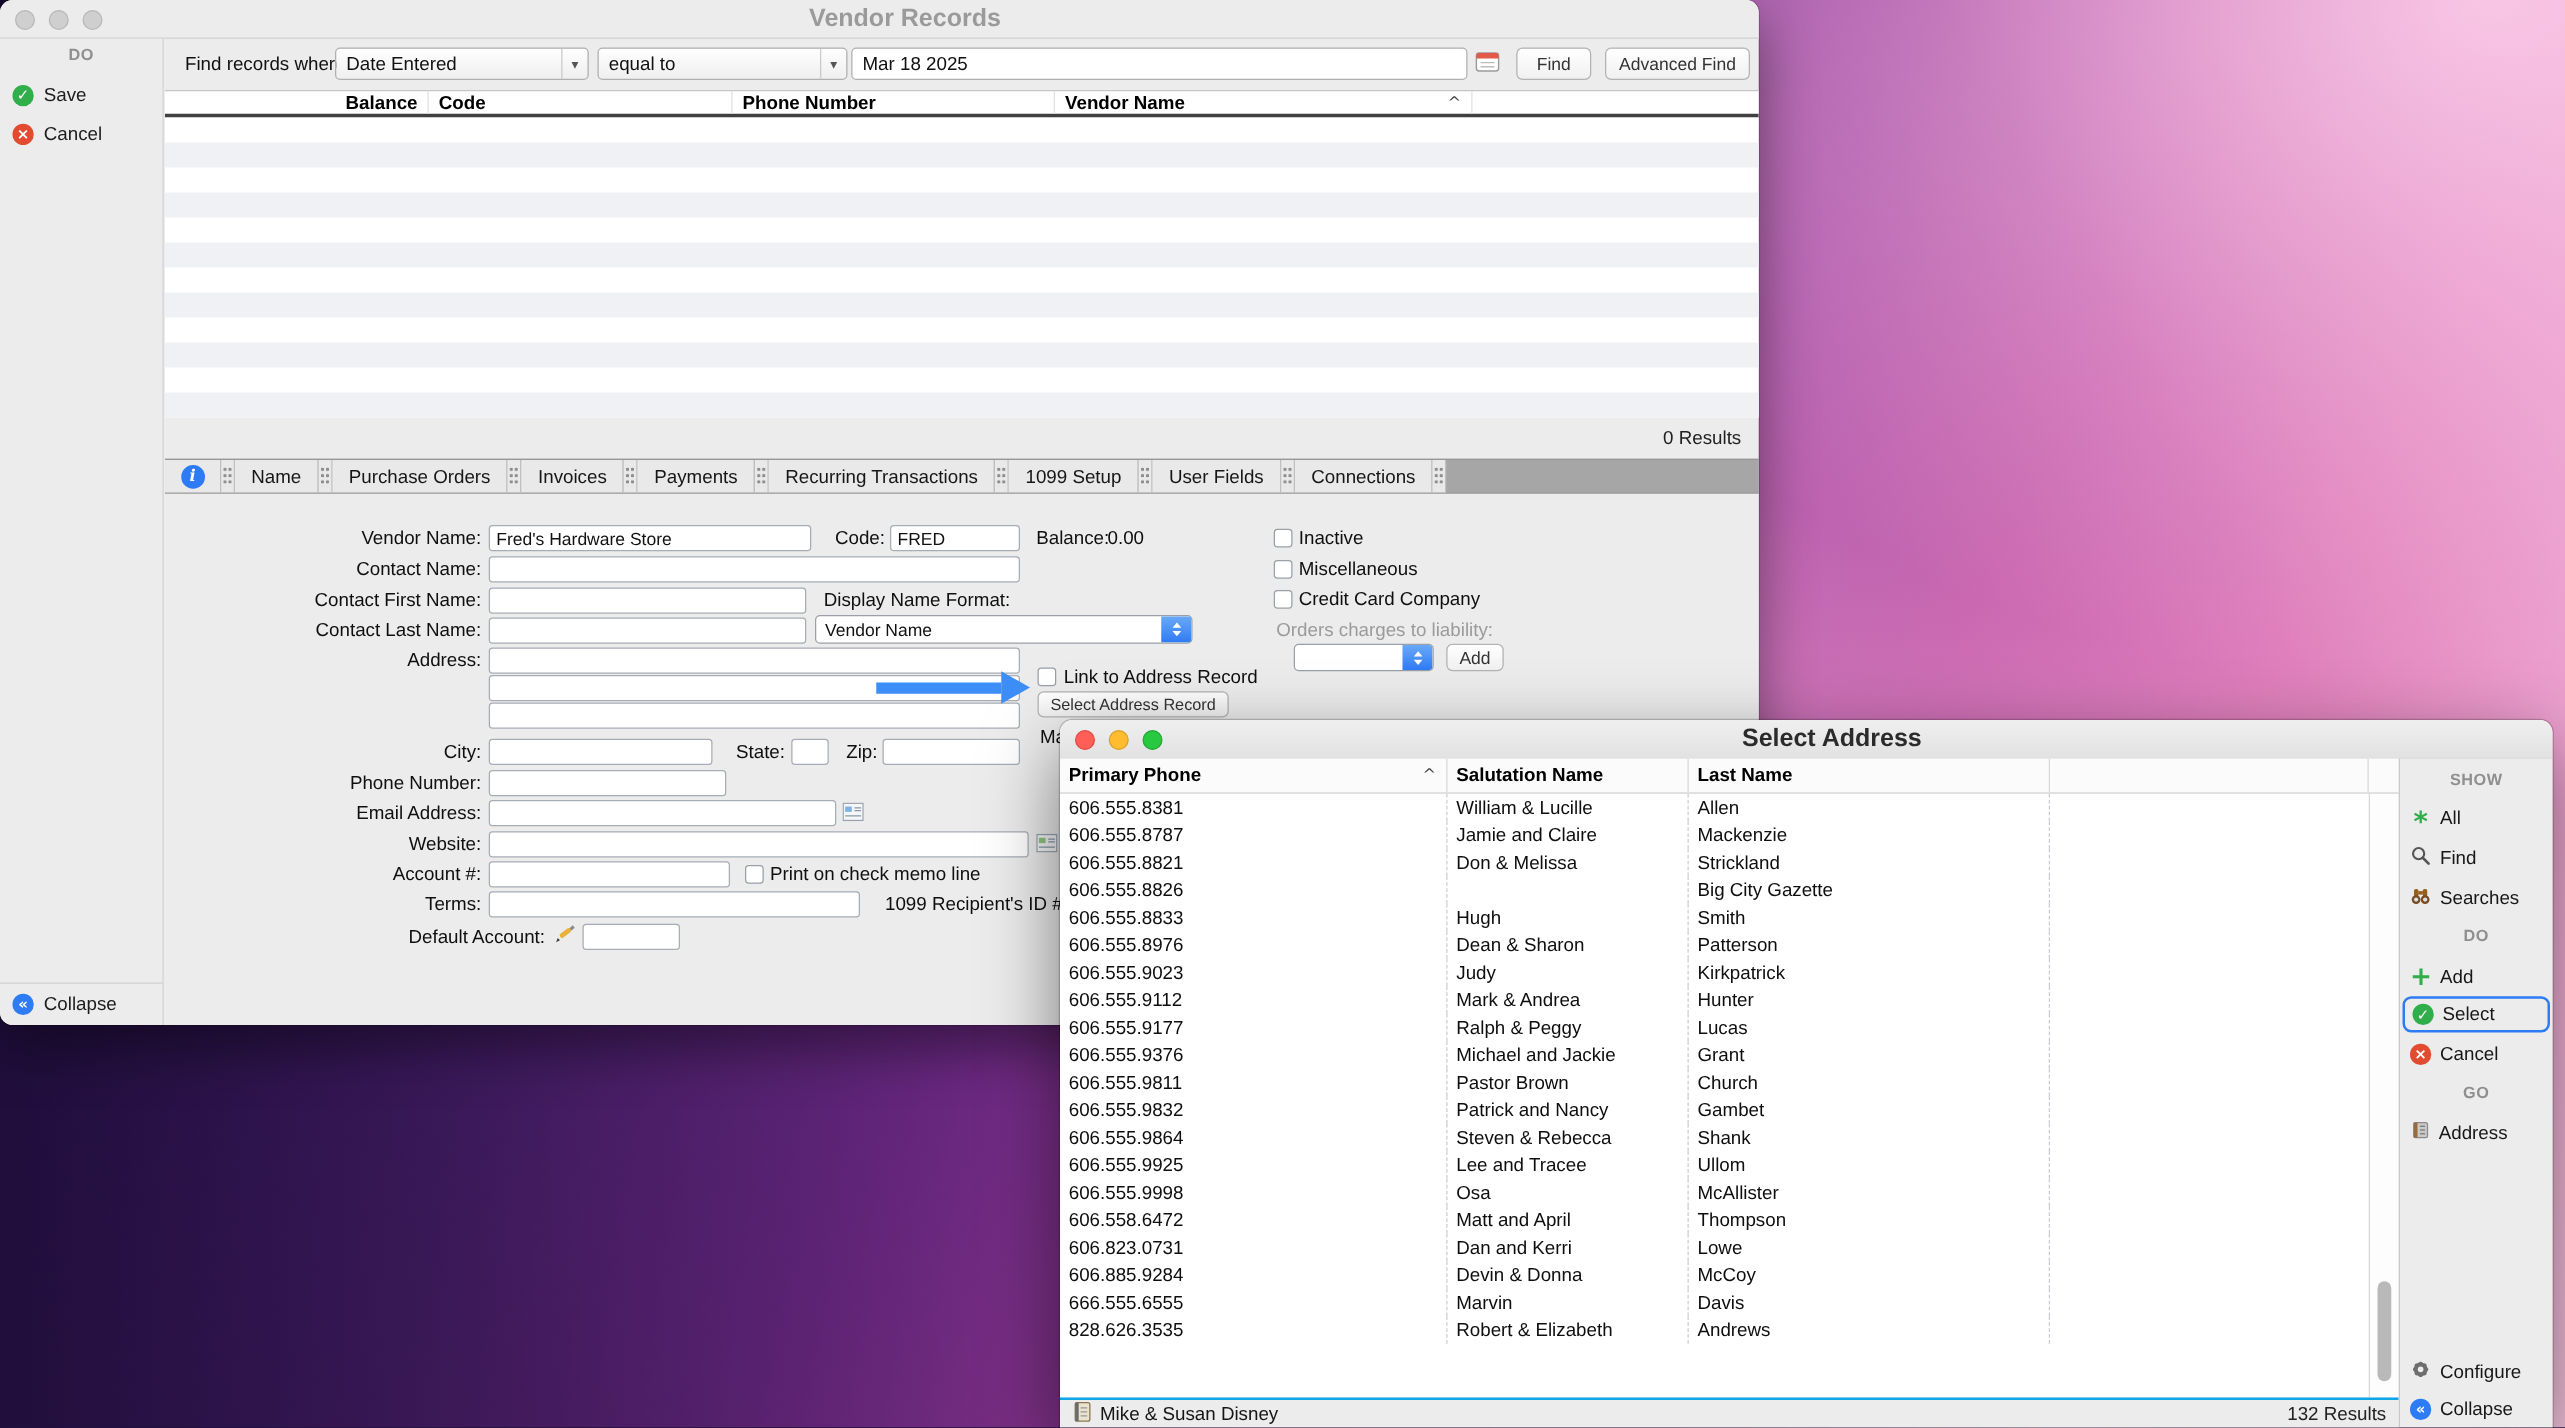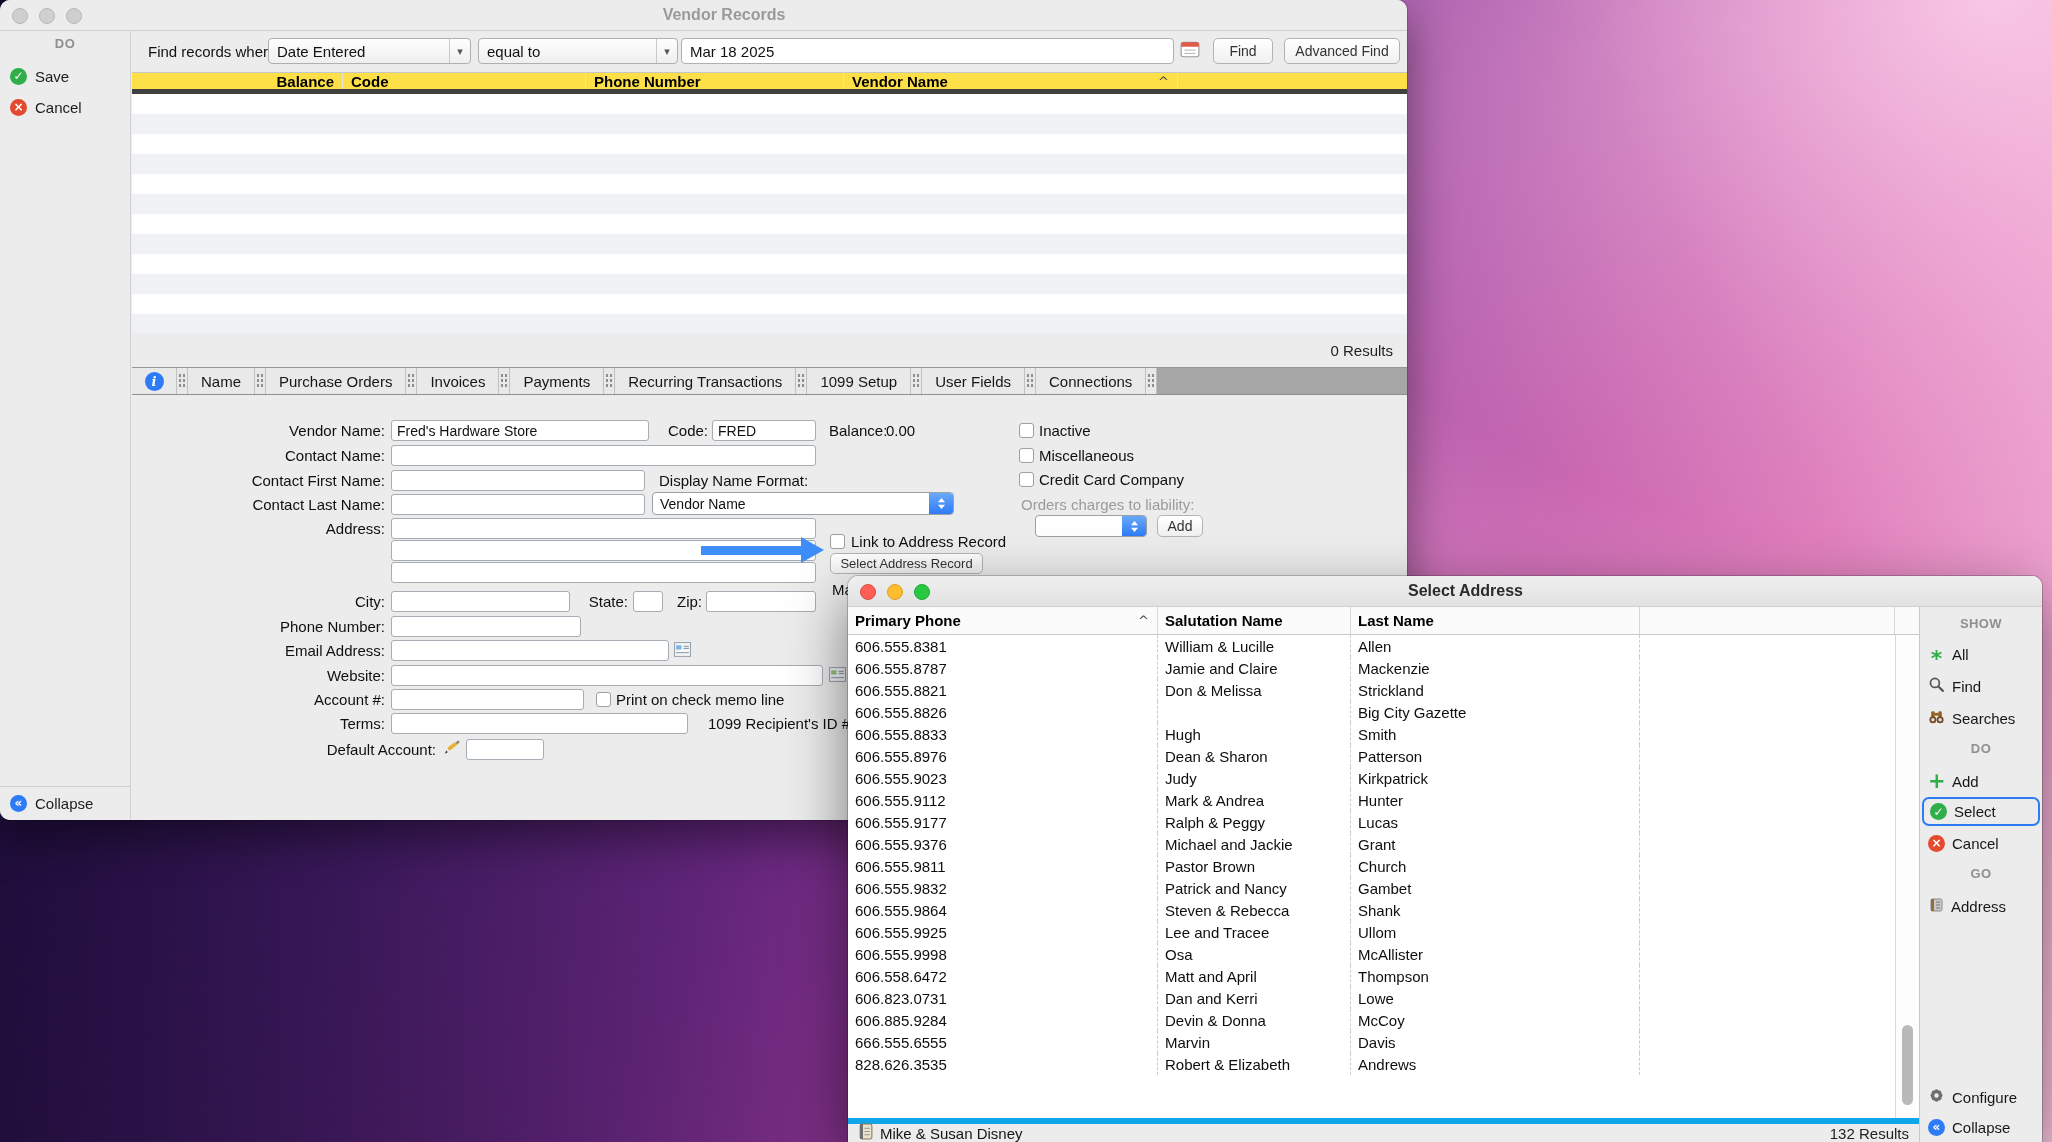--- a/index.html
+++ b/index.html
@@ -12,21 +12,21 @@
       radial-gradient(1300px 900px at 97% 0%, rgba(255,214,238,.85), rgba(255,214,238,0) 62%),
       linear-gradient(118deg,#190b30 0%,#2e1452 16%,#49206e 30%,#6f2a87 45%,#9c3b9b 58%,#c257a8 69%,#de7cba 79%,#eda2cf 89%,#f6c3de 100%);}
   .desktop::before{content:"";position:absolute;inset:-8%;
     background:linear-gradient(62deg, transparent 52%, rgba(255,195,228,.38) 60%, rgba(255,215,238,.16) 68%, transparent 77%);}
   .desktop::after{content:"";position:absolute;inset:0;
     background:linear-gradient(58deg, rgba(16,6,36,.6) 0%, rgba(16,6,36,.25) 22%, transparent 42%);}
 
   
   .window{position:absolute;overflow:hidden;}
   .titlebar{position:relative;height:31px;display:flex;align-items:center;justify-content:center;border-bottom:1px solid #cfcfcf;}
-  .titlebar .title{font-size:16px;font-weight:bold;margin-left:41px;}
+  .titlebar .title{font-size:20px;font-weight:bold;margin-left:41px;}
   .lights{position:absolute;left:12px;top:8px;display:flex;gap:11px;}
   .light{width:16px;height:16px;border-radius:50%;}
   .light.inactive{background:#cfcfcf;border:1px solid #b7b7b7;}
   .light.red{background:#ff5f57;border:1px solid #df4a43;}
   .light.yellow{background:#febc2e;border:1px solid #dba022;}
   .light.green{background:#28c840;border:1px solid #1ea832;}
 
   .btn{display:flex;align-items:center;justify-content:center;background:linear-gradient(#ffffff,#f0f0f0);
        border:1px solid #b3b3b3;border-radius:5px;color:#333;font-size:14px;white-space:nowrap;}
   .glyph{font-family:"DejaVu Sans",sans-serif;}
@@ -51,22 +51,22 @@
   .fb-label{position:absolute;left:16px;top:12px;font-size:15px;color:#111;}
   .fdd{position:absolute;height:26px;background:linear-gradient(#fefefe,#efefef);border:1px solid #b0b0b0;border-radius:4px;
        display:flex;align-items:center;font-size:15px;color:#111;}
   .fdd .val{flex:1;padding-left:8px;white-space:nowrap;overflow:hidden;}
   .fdd .arr{width:21px;height:100%;border-left:1px solid #c9c9c9;display:flex;align-items:center;justify-content:center;
             color:#555;font-size:11px;font-family:"DejaVu Sans",sans-serif;}
   .fdate{position:absolute;height:26px;border:1px solid #b0b0b0;border-radius:4px;background:#fff;font-family:inherit;
          font-size:15px;color:#111;padding:0 8px;}
   .fcal{position:absolute;cursor:default;}
 
-  .v-theader{position:absolute;left:0;right:0;top:41px;height:22px;background:#fde047;border-top:1px solid #c6c6c6;
-             border-bottom:5px solid #404040;display:flex;font-size:15px;font-weight:bold;color:#000;justify-content:space-between;}
+  .v-theader{position:absolute;left:0;right:0;top:41px;height:22px;background:#ffffff;border-top:1px solid #c6c6c6;
+             border-bottom:3px solid #404040;display:flex;font-size:15px;font-weight:bold;color:#000;justify-content:space-between;}
   .vh{display:flex;align-items:center;border-right:1px solid #e2e2e2;padding:0 8px;white-space:nowrap;}
   .vh.c1{width:211px;justify-content:flex-end;}
   .vh.c2{width:243px;}
   .vh.c3{width:258px;}
   .vh.c4{width:334px;justify-content:space-between;}
   .vh.c5{flex:1;border-right:none;}
   .sort{font-weight:normal;color:#444;font-size:13px;font-family:"DejaVu Sans",sans-serif;}
 
   .v-tbody{position:absolute;left:0;right:0;top:63px;height:240px;background:#fff;}
   .vrow{height:20px;}
@@ -117,21 +117,21 @@
   .sh.c5{width:24px;border-right:none;padding:0;}
   .s-body{position:absolute;left:0;top:28px;width:1047px;bottom:24px;overflow:hidden;background:#fff;}
   .arow{display:flex;height:22px;}
   .acell{display:flex;align-items:center;padding-left:7px;font-size:15px;color:#0e0e0e;white-space:nowrap;overflow:hidden;}
   .c-phone{width:310px;border-right:1px dashed #c9ccd2;}
   .c-salutation{width:193px;border-right:1px dashed #c9ccd2;}
   .c-last{width:289px;border-right:1px dashed #c9ccd2;}
   .c-extra{width:255px;}
   .s-scroll{position:absolute;right:0;top:28px;width:24px;bottom:24px;border-left:1px solid #d8d8d8;background:#fdfdfd;}
   .s-thumb{position:absolute;left:6px;width:11px;border-radius:6px;background:#b9b9b9;top:390px;height:80px;}
-  .s-status{position:absolute;left:0;bottom:0;width:1071px;height:24px;background:#ececec;border-top:6px solid #0ea5e9;
+  .s-status{position:absolute;left:0;bottom:0;width:1071px;height:24px;background:#ececec;border-top:2px solid #0ea5e9;
             display:flex;align-items:center;padding:0 10px;gap:7px;font-size:15px;color:#151515;}
   .s-status .count{margin-left:auto;color:#222;}
 
   #s-sidebar{position:absolute;right:0;top:31px;width:123px;bottom:0;background:#ececec;border-left:1px solid #c9c9c9;}
   .srow{position:absolute;left:8px;height:24px;display:flex;align-items:center;gap:7px;font-size:15px;color:#171717;}
   .srow.selected{left:2px;right:2px;top:190px;height:29px;border:2px solid #2e7bf6;border-radius:7px;padding-left:6px;}
   .sheader2{position:absolute;left:0;right:0;text-align:center;font-size:13px;font-weight:bold;color:#8f8f8f;letter-spacing:.4px;}
   .star{color:#2fae49;font-size:22px;font-weight:bold;line-height:10px;position:relative;top:5px;width:17px;text-align:center;}
   .plus{color:#2fae49;font-size:21px;font-weight:bold;line-height:14px;width:17px;text-align:center;}
 </style>

